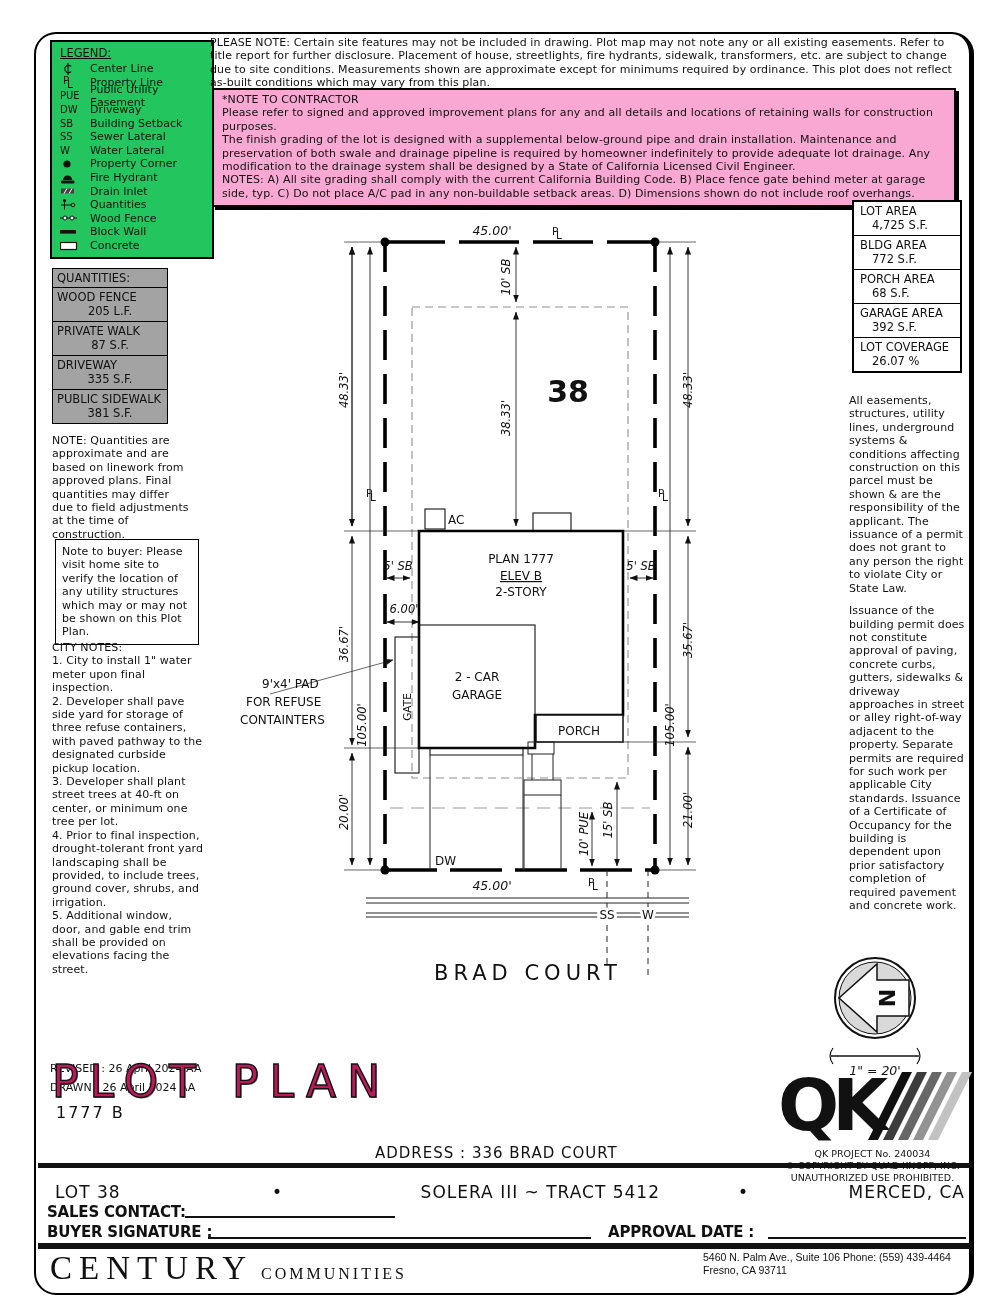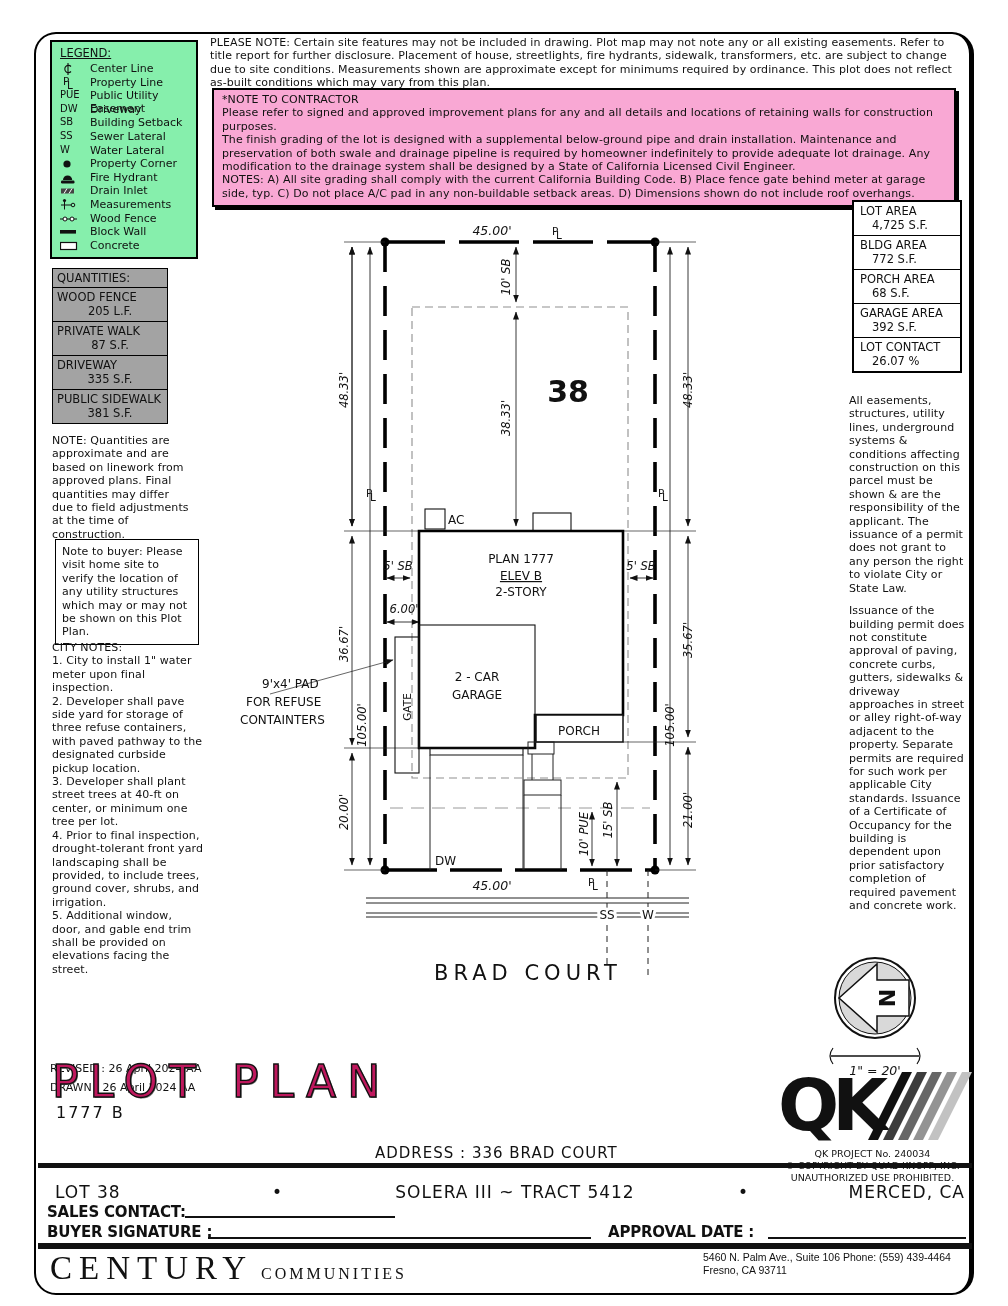--- a/index.html
+++ b/index.html
@@ -4,23 +4,23 @@
 <style>
   *{margin:0;padding:0;box-sizing:border-box}
   html,body{background:#fff}
   body{width:1008px;height:1306px;position:relative;font-family:"DejaVu Sans",sans-serif;color:#111;overflow:hidden}
   .abs{position:absolute}
   .pre{white-space:pre-line}
   .note{font-size:11px;line-height:13.4px;letter-spacing:.1px}
   
   #frame{left:34px;top:32px;width:940px;height:1263px;border:2px solid #000;border-right-width:5px;border-radius:22px}
   
-  #legend{left:50px;top:40px;width:148px;border:2px solid #000;padding:4px 6px 5px 8px;background:#86efac}
+  #legend{left:50px;top:40px;width:164px;border:2px solid #000;padding:4px 6px 5px 8px;background:#22c55e}
   #legend .ttl{font-size:11.5px;text-decoration:underline;margin-bottom:2px}
-  .lrow{display:flex;align-items:flex-start;height:13.6px;font-size:11px}
+  .lrow{display:flex;align-items:center;height:13.6px;font-size:11px}
   .lrow .sy{width:30px;flex:0 0 30px;font-size:10px;display:flex;align-items:center}
   .lrow svg{display:block}
   
   #pleasenote{left:210px;top:36px;width:748px}
   #contractor{left:212px;top:88px;width:744px;border:2px solid #000;box-shadow:3px 3px 0 #000;padding:3px 8px 5px 8px;background:#f9a8d4}
   
   #areas{left:852px;top:200px;width:110px;border:2px solid #000;background:#fff}
   #areas .arow{border-bottom:1.6px solid #000;padding:2px 4px 3px 6px}
   #areas .arow:last-child{border-bottom:none}
   #areas .al{font-size:11.5px}
@@ -152,21 +152,21 @@
   </div>
   <div class="lrow">
     <span class="sy">
         <svg width="16" height="14">
           <path d="M1 7 H11" stroke="#111" stroke-width="1"></path>
           <path d="M4.5 2.5 V11.5" stroke="#111" stroke-width="1"></path>
           <circle cx="4.5" cy="2.5" r="1.6" fill="#111"></circle>
           <circle cx="13" cy="7" r="1.8" fill="none" stroke="#111"></circle>
         </svg>
       </span>
-    <span>Measurements</span>
+    <span>Quantities</span>
   </div>
   <div class="lrow">
     <span class="sy">
         <svg width="18" height="14">
           <path d="M0 7 H17" stroke="#111" stroke-width="1"></path>
           <circle cx="5" cy="7" r="2" fill="#fff" stroke="#111"></circle>
           <circle cx="12" cy="7" r="2" fill="#fff" stroke="#111"></circle>
         </svg>
       </span>
     <span>Wood Fence</span>
@@ -206,21 +206,21 @@
     </div>
   <div class="arow">
       <div class="al">PORCH AREA</div>
       <div class="av">68 S.F.</div>
     </div>
   <div class="arow">
       <div class="al">GARAGE AREA</div>
       <div class="av">392 S.F.</div>
     </div>
   <div class="arow">
-      <div class="al">LOT CONTACT</div>
+      <div class="al">LOT COVERAGE</div>
       <div class="av">26.07 %</div>
     </div>
 </div>
 
 <div class="abs" id="quant">
   <div class="qh">QUANTITIES:</div>
   <div class="qrow">
       <div class="ql">WOOD FENCE</div>
       <div class="qv">205 L.F.</div>
     </div>
@@ -407,21 +407,21 @@
 <div class="abs" id="revised">REVISED : 26 April 2024  AA</div>
 <div class="abs" id="drawn">DRAWN :  26 April 2024  AA</div>
 <div class="abs" id="plancode">1777   B</div>
 <div class="abs" id="bigtitle">PLOT PLAN</div>
 <div class="abs" id="addr">ADDRESS :   336 BRAD COURT</div>
 <div class="abs rule" id="rule1"></div>
 
 <div class="abs" id="lotrow" style="left:0;width:1008px">
   <span class="abs" style="left:55px">LOT 38</span>
   <span class="abs" style="left:272px">•</span>
-  <span class="abs" style="left:370px;width:290px;text-align:center">SOLERA III ~ TRACT 5412</span>
+  <span class="abs" style="left:370px;width:290px;text-align:right">SOLERA III ~ TRACT 5412</span>
   <span class="abs" style="left:738px">•</span>
   <span class="abs" style="left:830px;width:135px;text-align:right">MERCED, CA</span>
 </div>
 
 <div class="abs" id="salesrow" style="left:0;top:1203px;width:1008px">
   <span class="abs lab" style="left:47px;top:0">SALES CONTACT:</span>
   <span class="abs uline" style="left:185px;top:13px;width:210px"></span>
 </div>
 <div class="abs" id="buyrow" style="left:0;top:1223px;width:1008px">
   <span class="abs lab" style="left:47px;top:0">BUYER SIGNATURE :</span>

